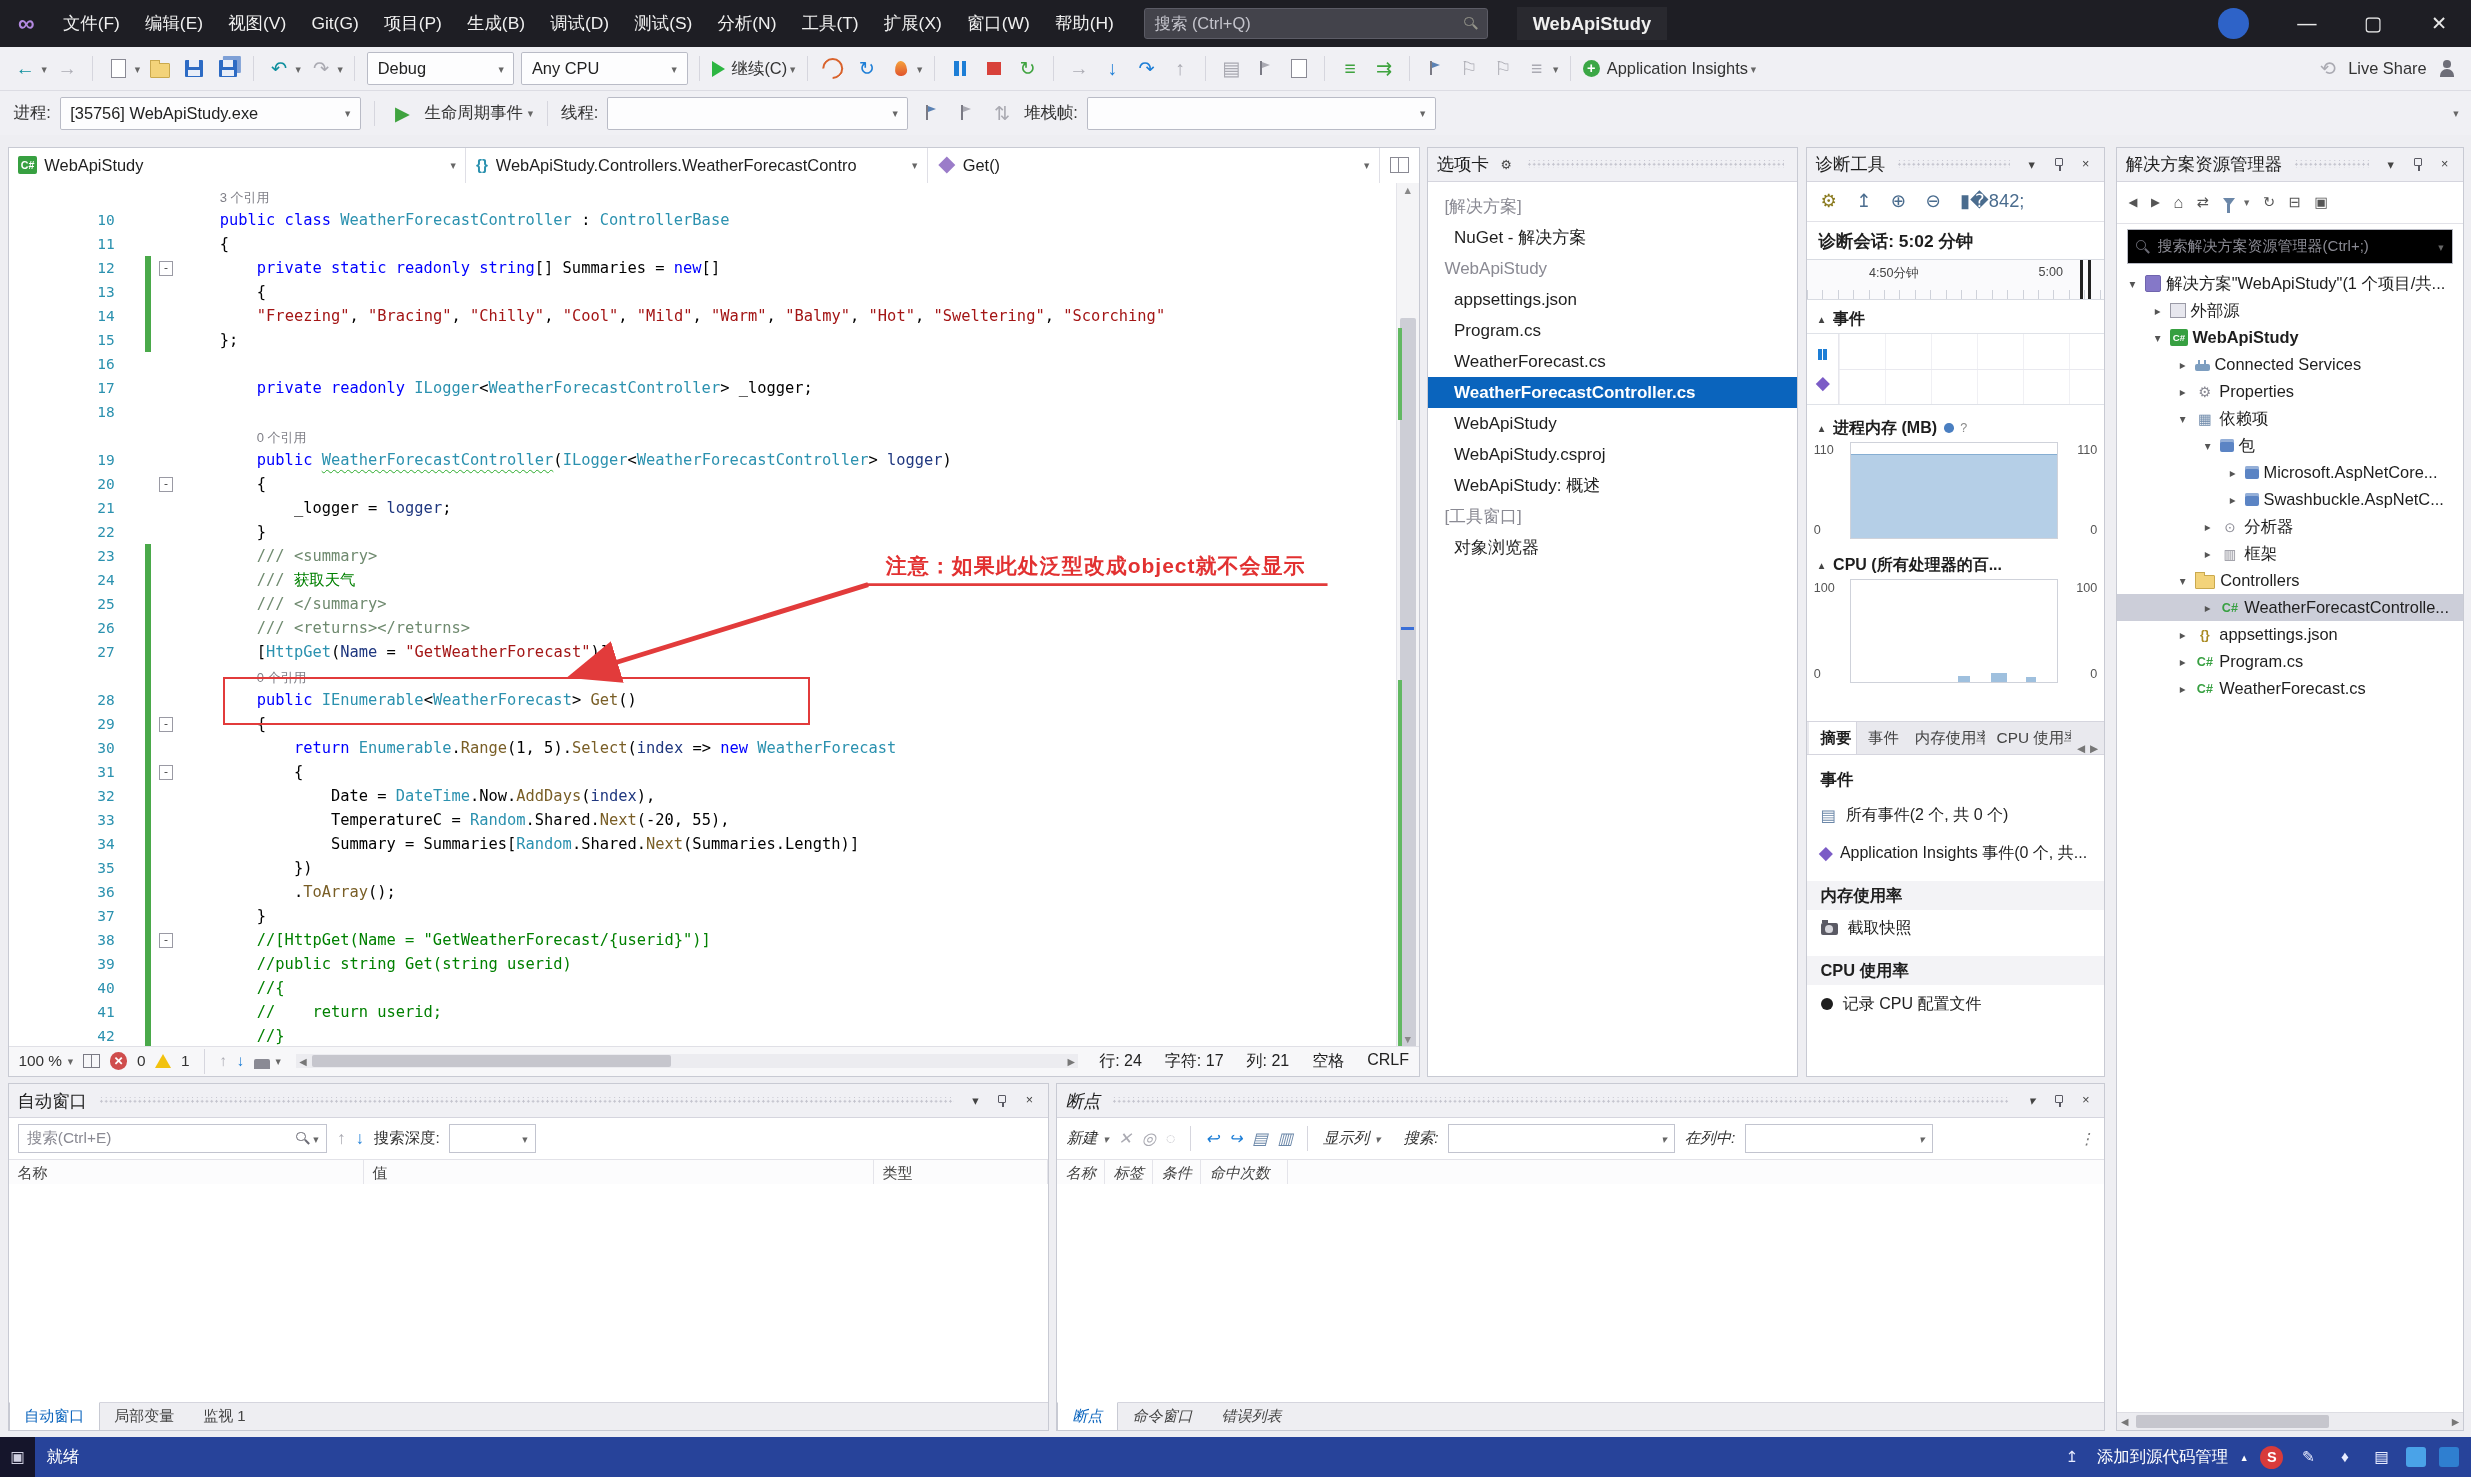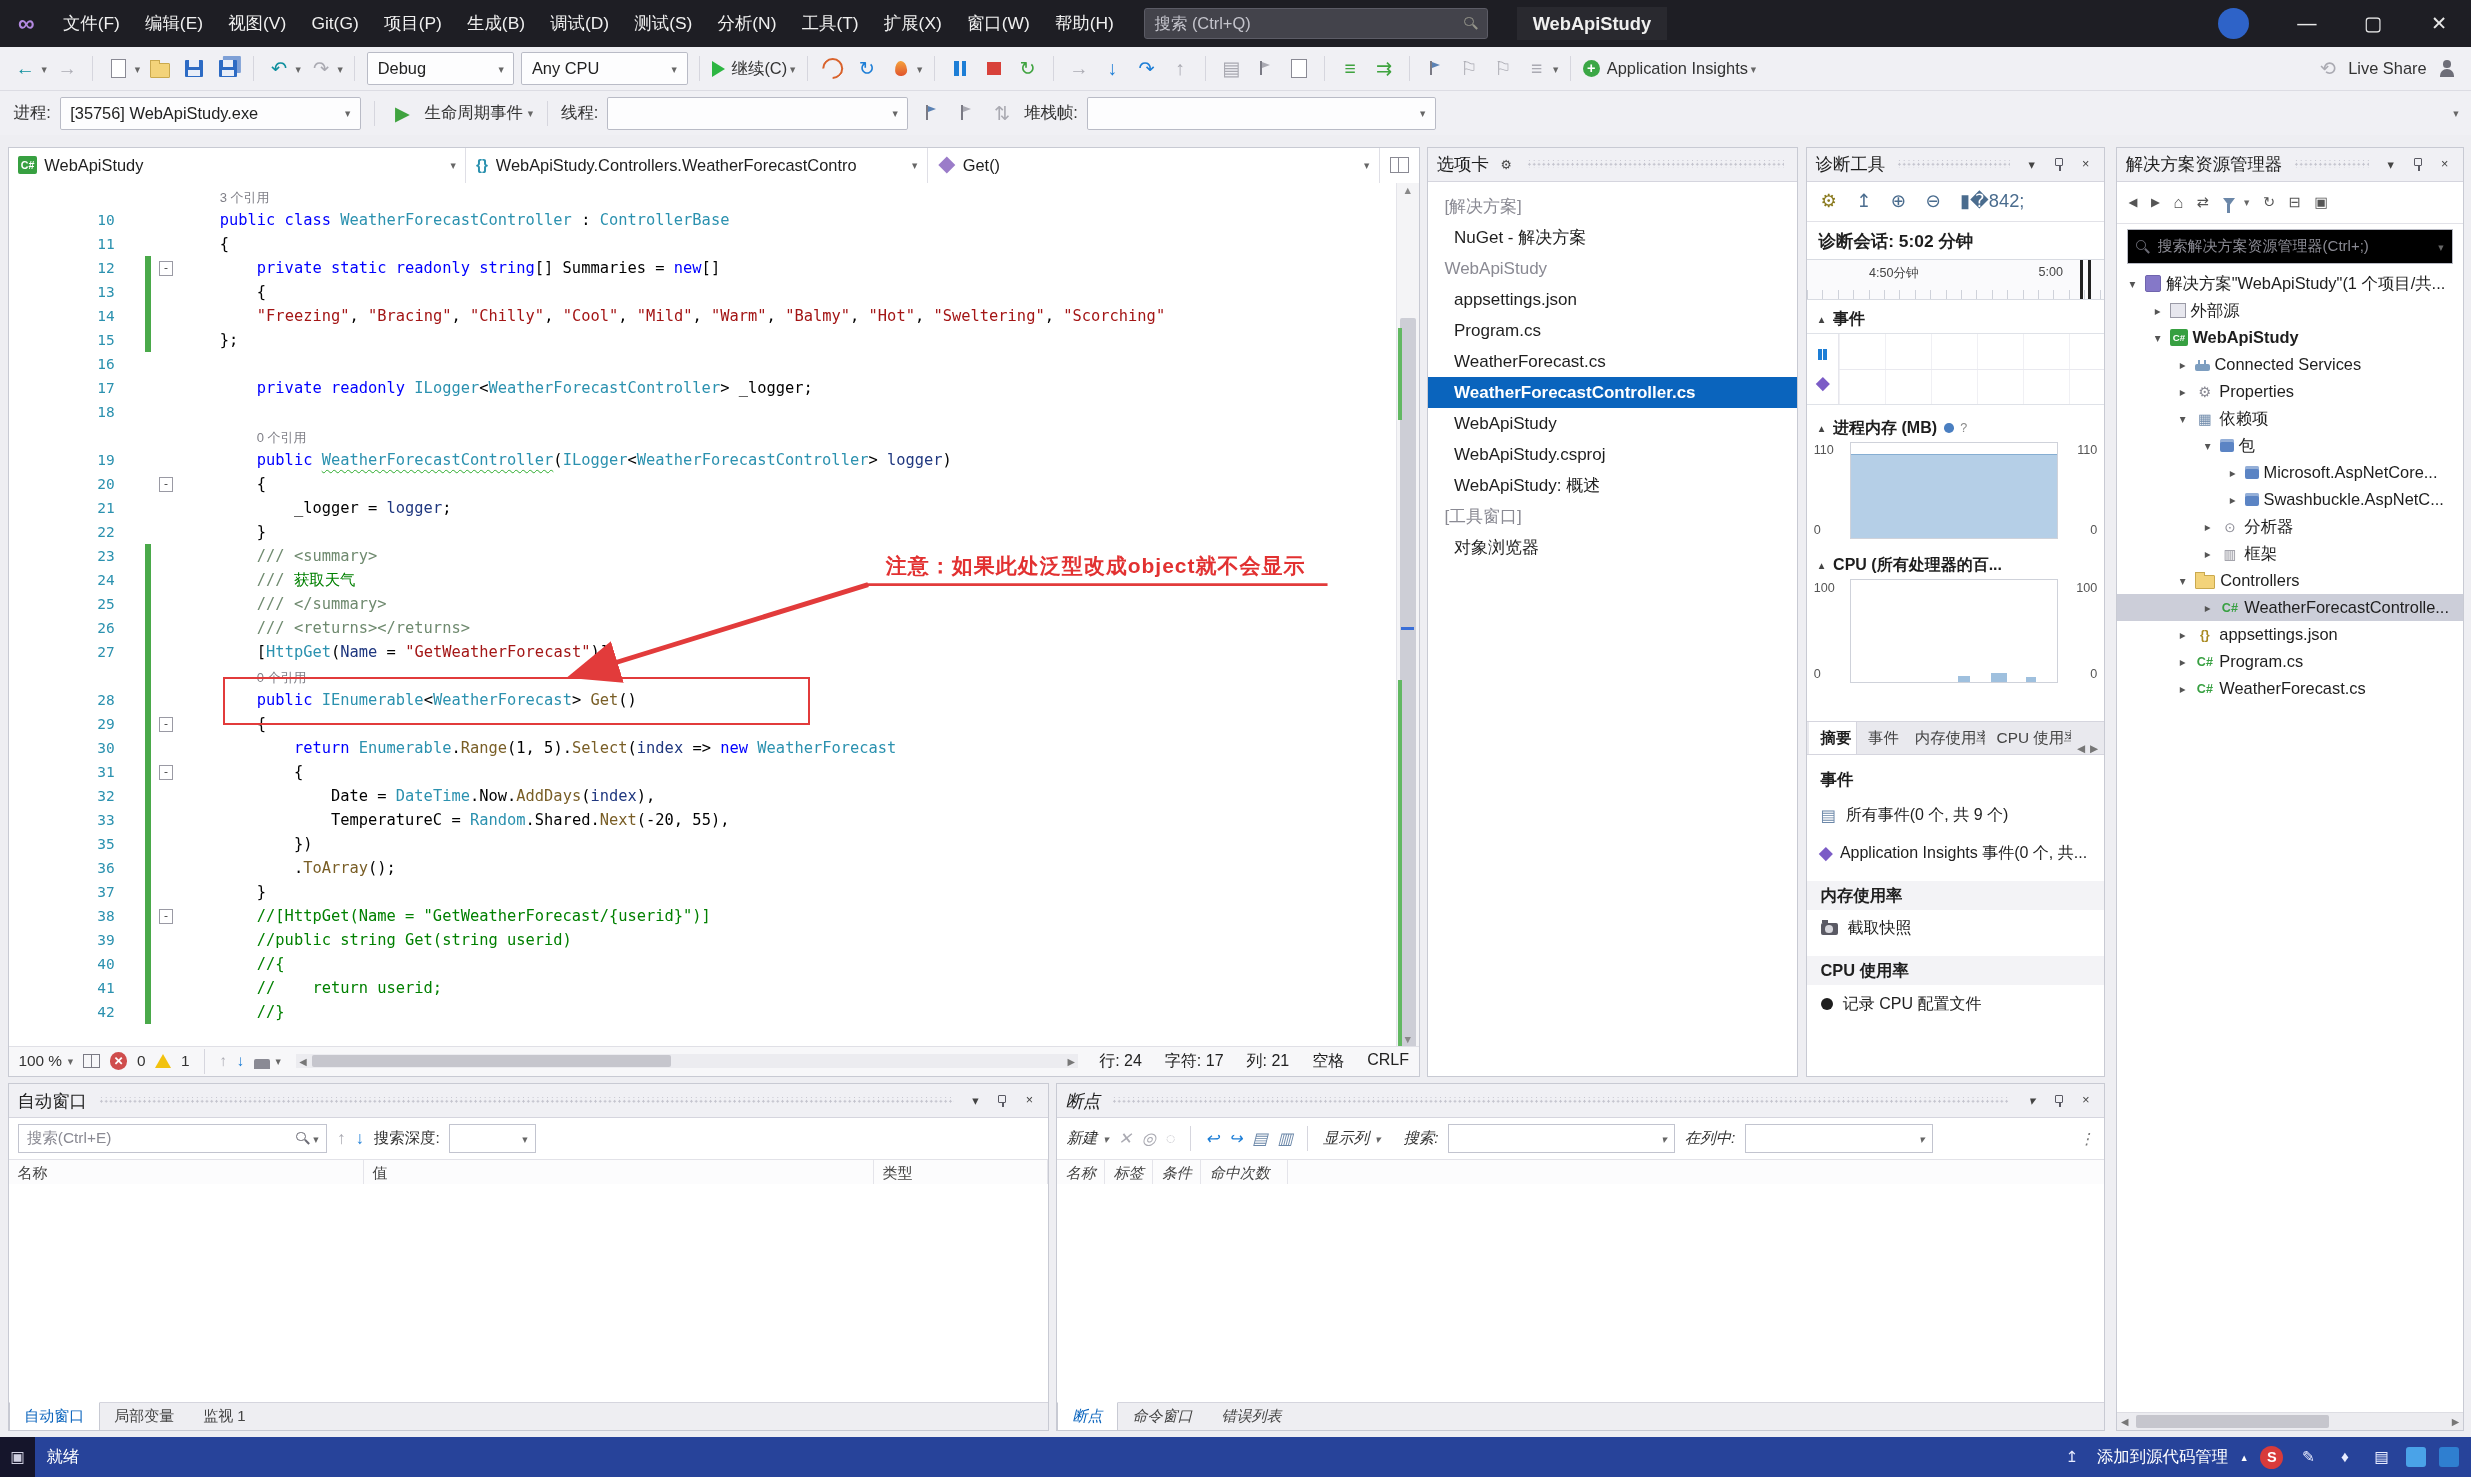--- a/index.html
+++ b/index.html
@@ -416,20 +416,21 @@
             <div class="crow"><i class="cbar"></i><span class="lnum">25</span><span class="ctext"><span class="c-d">        /// &lt;/summary&gt;</span></span></div>
             <div class="crow"><i class="cbar"></i><span class="lnum">26</span><span class="ctext"><span class="c-d">        /// &lt;returns&gt;&lt;/returns&gt;</span></span></div>
             <div class="crow"><i class="cbar"></i><span class="lnum">27</span><span class="ctext"><span class="c-p">        [</span><span class="c-t">HttpGet</span><span class="c-p">(</span><span class="c-v">Name</span><span class="c-p"> = </span><span class="c-s">"GetWeatherForecast"</span><span class="c-p">)]</span></span></div>
             <div class="crow"><i class="cbar"></i><span class="lens" style="left: 248px;">0 个引用</span></div>
             <div class="crow"><i class="cbar"></i><span class="lnum">28</span><span class="ctext"><span class="c-k">        public </span><span class="c-t">IEnumerable</span><span class="c-p">&lt;</span><span class="c-t">WeatherForecast</span><span class="c-p">&gt; </span><span class="c-m">Get</span><span class="c-p">()</span></span></div>
             <div class="crow"><i class="cbar"></i><span class="lnum">29</span><span class="fold">-</span><span class="ctext"><span class="c-p">        {</span></span></div>
             <div class="crow"><i class="cbar"></i><span class="lnum">30</span><span class="ctext"><span class="c-k">            return </span><span class="c-t">Enumerable</span><span class="c-p">.</span><span class="c-m">Range</span><span class="c-p">(1, 5).</span><span class="c-m">Select</span><span class="c-p">(</span><span class="c-v">index</span><span class="c-p"> =&gt; </span><span class="c-k">new</span><span class="c-p"> </span><span class="c-t">WeatherForecast</span></span></div>
             <div class="crow"><i class="cbar"></i><span class="lnum">31</span><span class="fold">-</span><span class="ctext"><span class="c-p">            {</span></span></div>
             <div class="crow"><i class="cbar"></i><span class="lnum">32</span><span class="ctext"><span class="c-p">                Date = </span><span class="c-t">DateTime</span><span class="c-p">.Now.</span><span class="c-m">AddDays</span><span class="c-p">(</span><span class="c-v">index</span><span class="c-p">),</span></span></div>
             <div class="crow"><i class="cbar"></i><span class="lnum">33</span><span class="ctext"><span class="c-p">                TemperatureC = </span><span class="c-t">Random</span><span class="c-p">.Shared.</span><span class="c-m">Next</span><span class="c-p">(-20, 55),</span></span></div>
+            <div class="crow"><i class="cbar"></i><span class="lnum">34</span><span class="ctext"><span class="c-p">                Summary = Summaries[</span><span class="c-t">Random</span><span class="c-p">.Shared.</span><span class="c-m">Next</span><span class="c-p">(Summaries.Length)]</span></span></div>
             <div class="crow"><i class="cbar"></i><span class="lnum">35</span><span class="ctext"><span class="c-p">            })</span></span></div>
             <div class="crow"><i class="cbar"></i><span class="lnum">36</span><span class="ctext"><span class="c-p">            .</span><span class="c-m">ToArray</span><span class="c-p">();</span></span></div>
             <div class="crow"><i class="cbar"></i><span class="lnum">37</span><span class="ctext"><span class="c-p">        }</span></span></div>
             <div class="crow"><i class="cbar"></i><span class="lnum">38</span><span class="fold">-</span><span class="ctext"><span class="c-c">        //[HttpGet(Name = "GetWeatherForecast/{userid}")]</span></span></div>
             <div class="crow"><i class="cbar"></i><span class="lnum">39</span><span class="ctext"><span class="c-c">        //public string Get(string userid)</span></span></div>
             <div class="crow"><i class="cbar"></i><span class="lnum">40</span><span class="ctext"><span class="c-c">        //{</span></span></div>
             <div class="crow"><i class="cbar"></i><span class="lnum">41</span><span class="ctext"><span class="c-c">        //    return userid;</span></span></div>
             <div class="crow"><i class="cbar"></i><span class="lnum">42</span><span class="ctext"><span class="c-c">        //}</span></span></div>
           </div>
 
@@ -587,21 +588,21 @@
           <span class="dtab">内存使用率</span>
           <span class="dtab">CPU 使用率</span>
           <span class="dtab-scroll">
             <span>◀</span>
             <span>▶</span>
           </span>
         </div>
       <div class="dsum-h">事件</div>
       <div class="dsum-row">
         <span class="evlist">▤</span>
-        <span>所有事件(0 个, 共 9 个)</span>
+        <span>所有事件(2 个, 共 0 个)</span>
       </div>
       <div class="dsum-row">
         <span class="aidiamond"></span>
         <span>Application Insights 事件(0 个, 共...</span>
       </div>
       <div class="dsum-band">内存使用率</div>
       <div class="dsum-row">
         <span class="cam"></span>
         <span>截取快照</span>
       </div>

